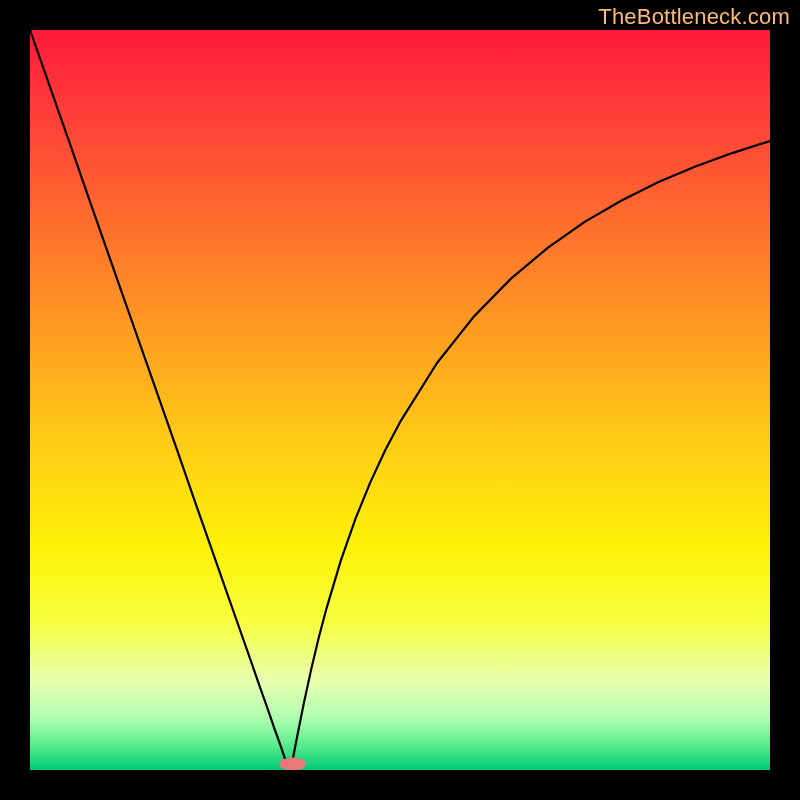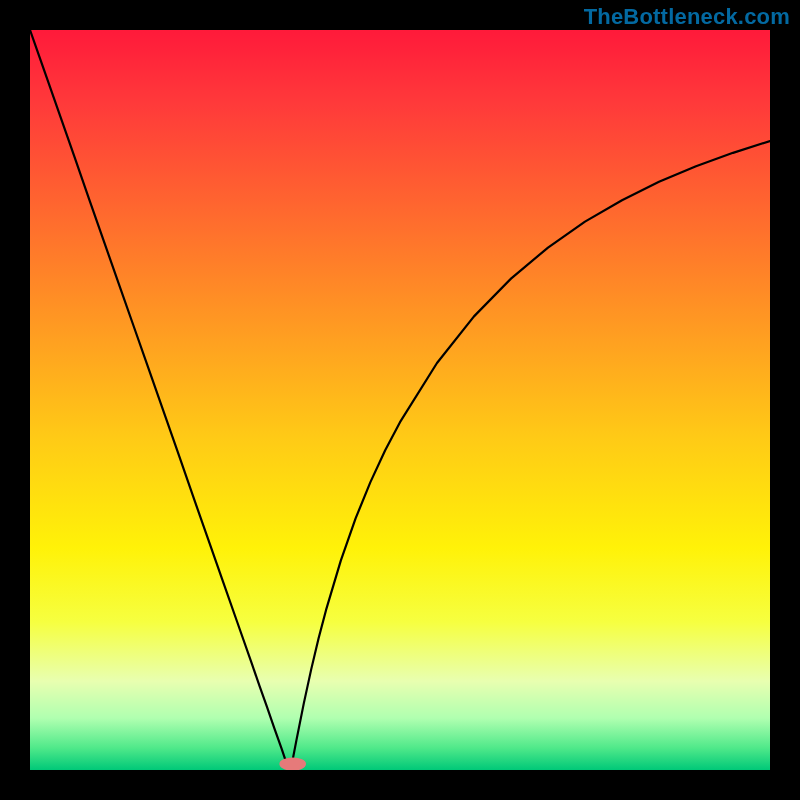--- a/index.html
+++ b/index.html
@@ -22,23 +22,23 @@
     left: 30px;
     top: 30px;
     width: 740px;
     height: 740px;
     overflow: hidden;
   }
   .attribution {
     position: absolute;
     top: 4px;
     right: 10px;
-    color: #0369a1;
+    color: #fdba74;
     font-size: 22px;
-    font-weight: 700;
+    font-weight: 400;
     letter-spacing: 0.2px;
   }
   svg { display: block; }
 </style>
 </head>
 <body>
 
 <div class="frame">
 
   <div class="attribution">TheBottleneck.com</div>

